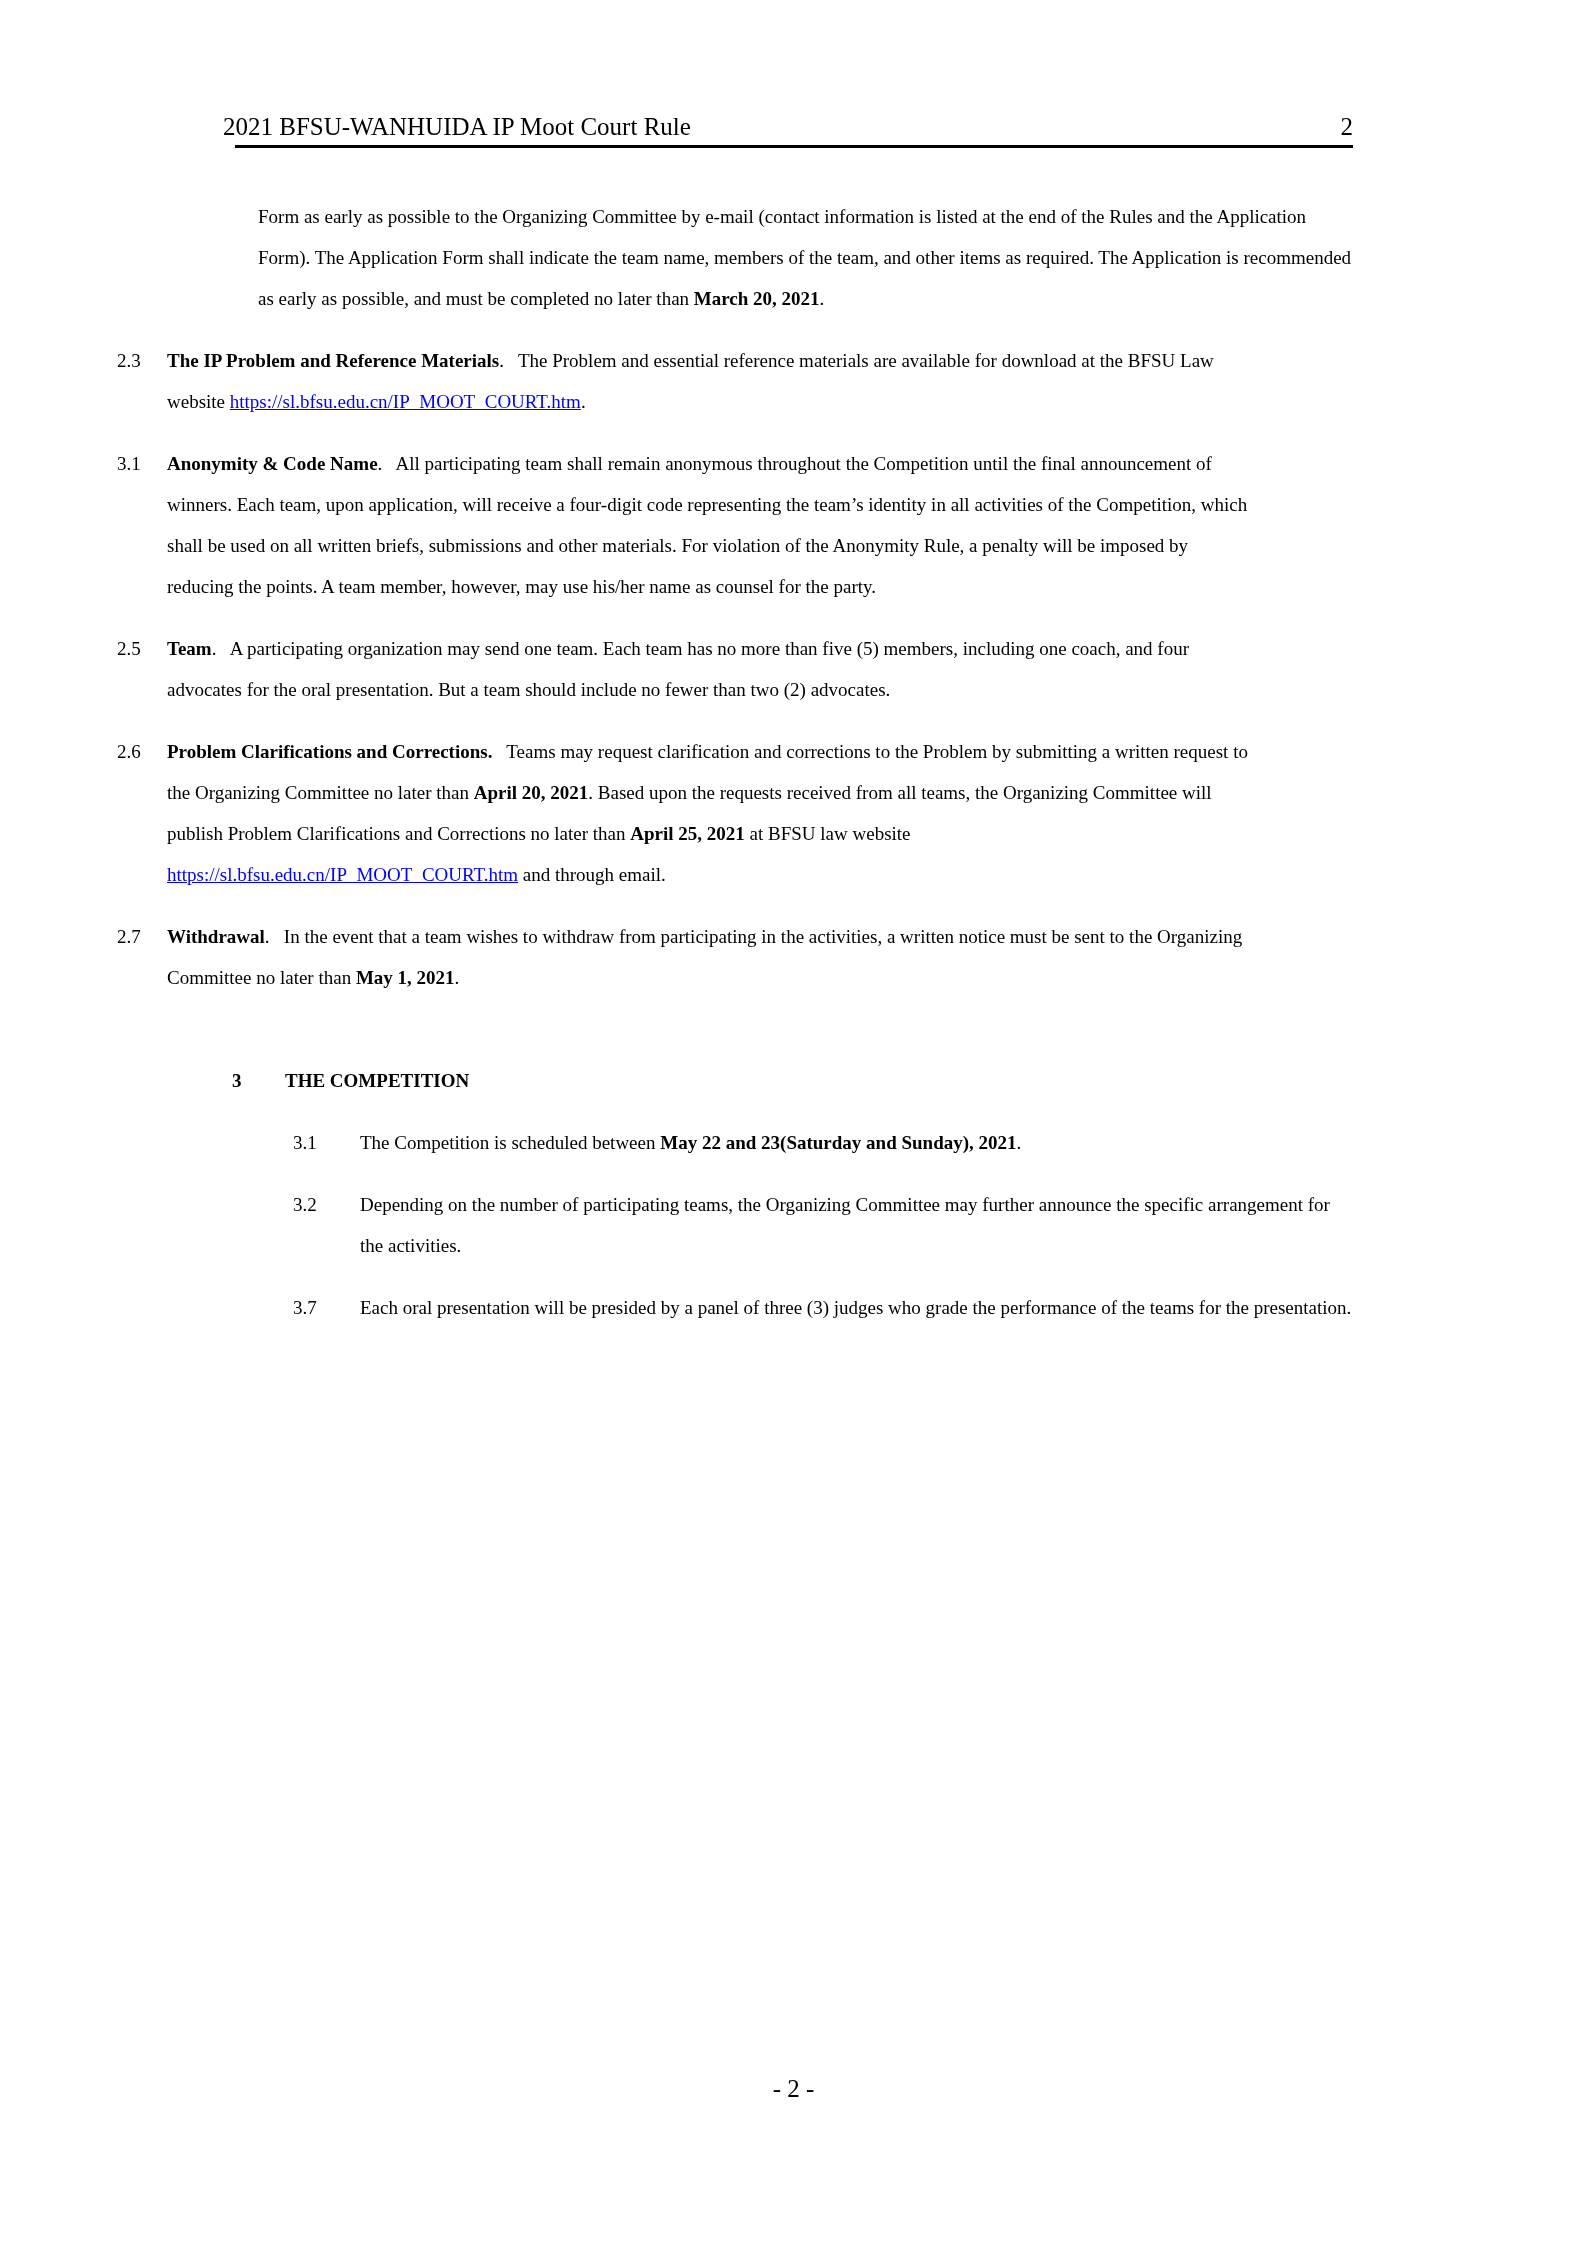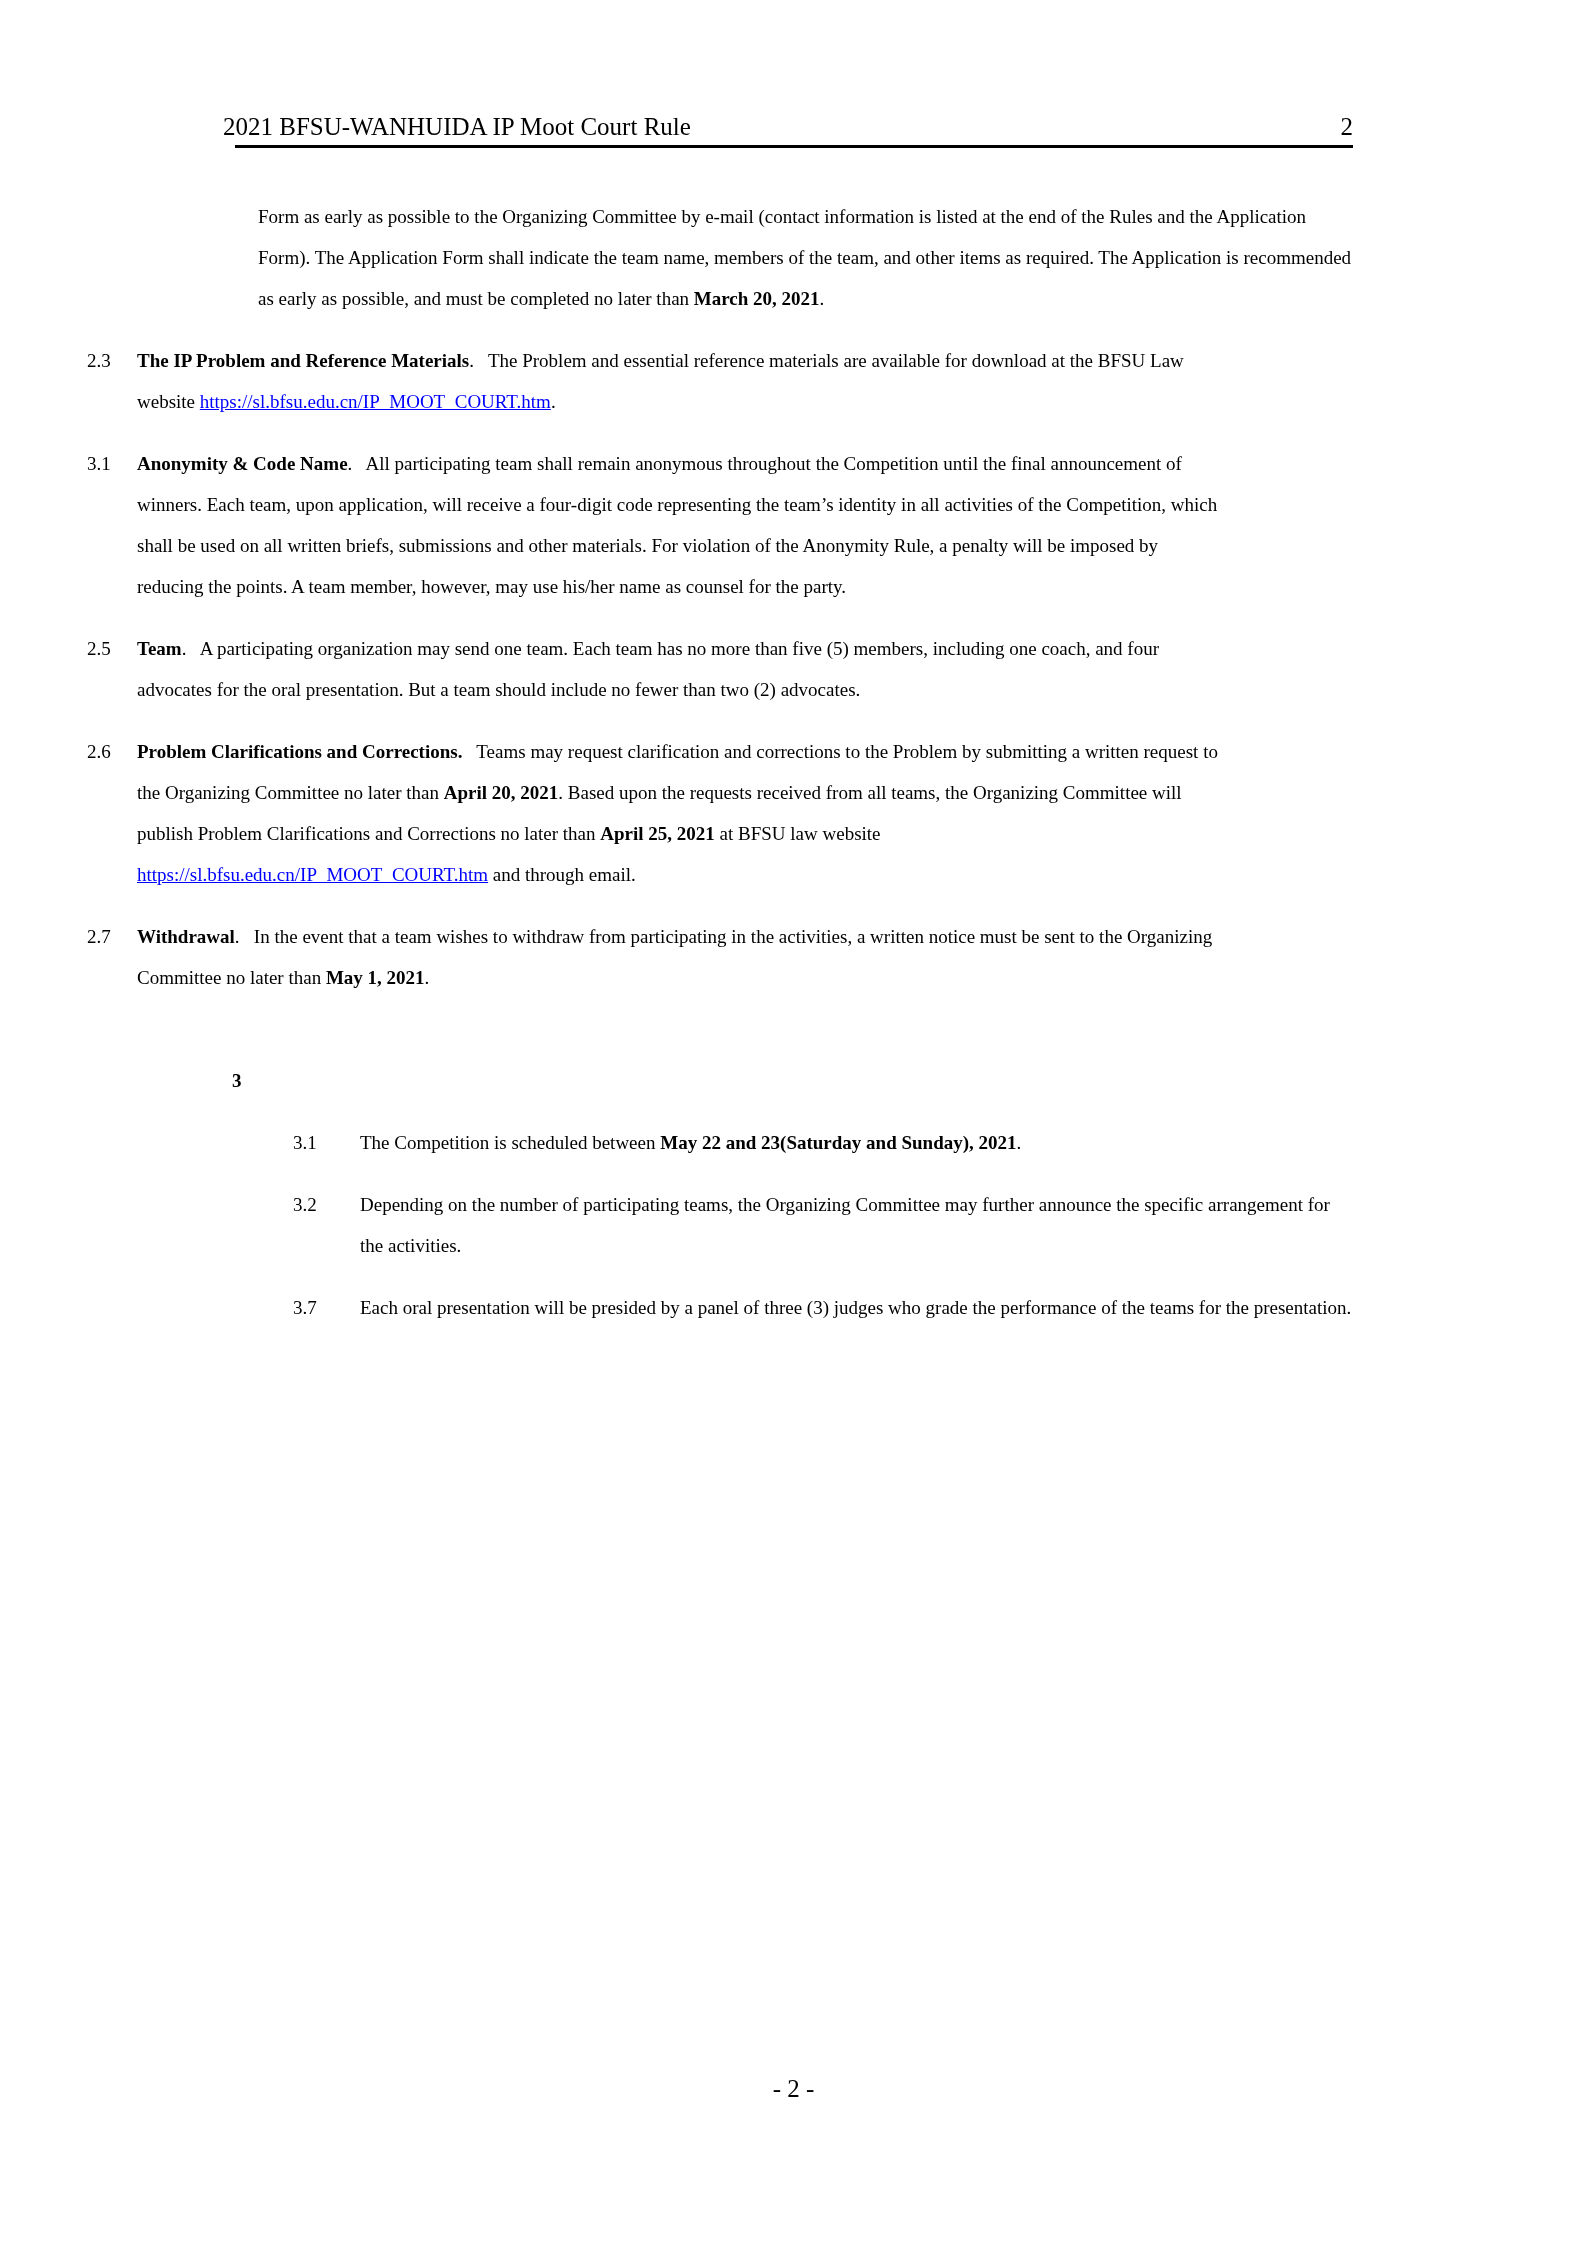--- a/index.html
+++ b/index.html
@@ -43,21 +43,21 @@
     font-size: 19px;
     line-height: 41px;
   }
   .row { display: flex; align-items: flex-start; margin-bottom: 21px; }
   .row .num  { flex: 0 0 auto; }
   .row .body { flex: 0 0 auto; }
 
   .kind-continuation { padding-left: 258px; }
   .kind-continuation .body { width: 1095px; }
 
-  .level-2 { padding-left: 87px; }
+  .level-2 { padding-left: 117px; }
   .level-2 .num  { width: 50px; }
   .level-2 .body { width: 1088px; }
 
   .kind-heading { padding-left: 232px; margin-top: 62px; margin-bottom: 21px; font-weight: bold; }
   .kind-heading .num  { width: 53px; }
   .kind-heading .body { width: 1088px; }
 
   .level-3 { padding-left: 293px; }
   .level-3 .num  { width: 67px; }
   .level-3 .body { width: 995px; }
@@ -109,20 +109,21 @@
       <div class="row kind-item level-2">
     <span class="num">2.6</span>
     <span class="body"><span class="b">Problem Clarifications and Corrections.</span><span>&nbsp;&nbsp; Teams may request clarification and corrections to the Problem by submitting a written request to the Organizing Committee no later than </span><span class="b">April 20, 2021</span><span>. Based upon the requests received from all teams, the Organizing Committee will publish Problem Clarifications and Corrections no later than </span><span class="b">April 25, 2021</span><span> at BFSU law website </span><a class="link" href="#">https://sl.bfsu.edu.cn/IP_MOOT_COURT.htm</a><span> and through email.</span></span>
   </div>
       <div class="row kind-item level-2">
     <span class="num">2.7</span>
     <span class="body"><span class="b">Withdrawal</span><span>.&nbsp;&nbsp; In the event that a team wishes to withdraw from participating in the activities, a written notice must be sent to the Organizing Committee no later than </span><span class="b">May 1, 2021</span><span>.</span></span>
   </div>
       <div class="row kind-heading">
     <span class="num">3</span>
+    <span class="body"><span class="b">THE COMPETITION</span></span>
   </div>
       <div class="row kind-item level-3">
     <span class="num">3.1</span>
     <span class="body"><span>The Competition is scheduled between </span><span class="b">May 22 and 23(Saturday and Sunday), 2021</span><span>.</span></span>
   </div>
       <div class="row kind-item level-3">
     <span class="num">3.2</span>
     <span class="body"><span>Depending on the number of participating teams, the Organizing Committee may further announce the specific arrangement for the activities.</span></span>
   </div>
       <div class="row kind-item level-3">

